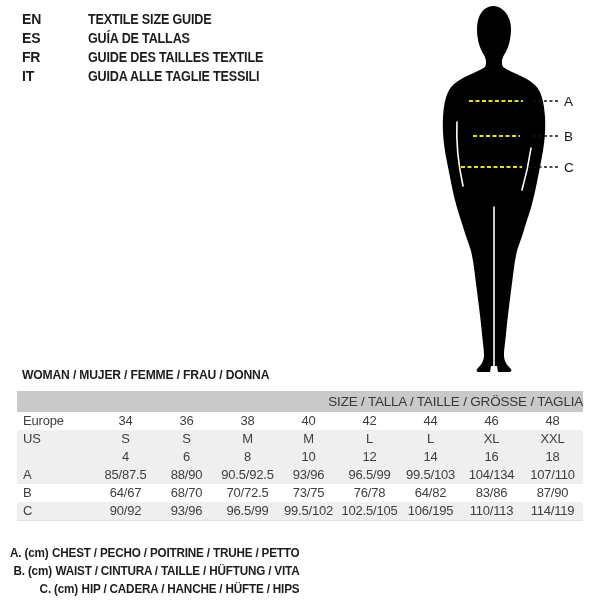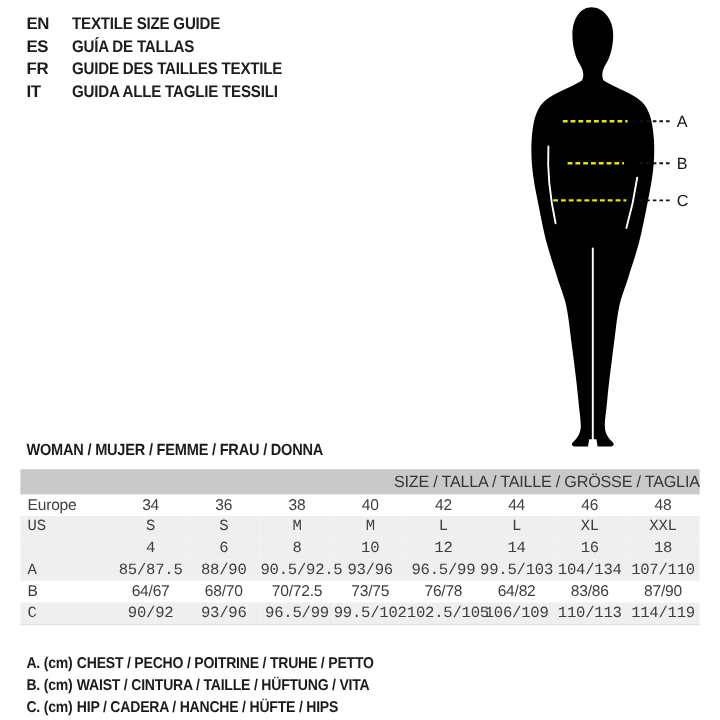--- a/index.html
+++ b/index.html
@@ -4,21 +4,21 @@
 <style>
   html,body{margin:0;padding:0;}
   body{
     width:600px;height:600px;position:relative;background:#ffffff;
     font-family:"Liberation Sans",sans-serif;color:#1c1c1c;overflow:hidden;
     letter-spacing:-0.2px;
   }
 
   
   .lang-block{position:absolute;left:22px;top:10px;}
-  .lang-row{display:flex;line-height:19px;font-size:14px;font-weight:bold;white-space:nowrap;}
+  .lang-row{display:flex;line-height:19px;font-size:14px;font-weight:bold;white-space:nowrap;gap:28px;}
   .lang-code{width:38px;flex:0 0 38px;}
   .lang-text{display:inline-block;transform:scaleX(0.9);transform-origin:0 50%;}
 
   
   .figure-wrap{position:absolute;left:415px;top:0;width:185px;height:385px;}
   .silhouette{fill:var(--silhouette_black,#000);}
   .gap-line{stroke:#ffffff;stroke-width:1.6;fill:none;stroke-linecap:round;}
   .yellow-dash{stroke:var(--accent_yellow,#e8e400);stroke-width:2;stroke-dasharray:4 2.5;fill:none;}
   .black-dash{stroke:#141414;stroke-width:1.6;stroke-dasharray:3 2.5;fill:none;}
   .marker-letter{font-family:"Liberation Sans",sans-serif;font-size:13.5px;fill:#141414;}
@@ -36,24 +36,24 @@
     font-size:13px;color:var(--table_text,#3e3e3e);
     border-bottom:1px solid #e0e0e0;
   }
   .size-table th{
     background:var(--table_header_bg,#c9c9c9);
     font-weight:normal;text-align:right;font-size:13.5px;color:#373737;
     height:21px;padding:0 0 0 6px;box-sizing:border-box;
   }
   .size-table td{height:18px;padding:0;text-align:center;line-height:18px;}
   .size-table td.lbl{text-align:left;padding-left:6px;}
-  .size-table tr.alt{background:var(--table_alt_row_bg,#efefef);font-family:Liberation Mono, monospace;}
-
-  
-  .legend{position:absolute;left:22px;top:544px;font-size:13px;font-weight:bold;}
+  .size-table tr.alt{background:var(--table_alt_row_bg,#efefef);}
+
+  
+  .legend{position:absolute;left:10px;top:544px;font-size:13px;font-weight:bold;text-align:right;}
   .legend-row{display:block;line-height:18px;white-space:nowrap;transform:scaleX(0.9);transform-origin:0 50%;}
   .legend-label{margin-right:4px;}
 </style>
 </head>
 <body>
 
 <div class="lang-block">
   <div class="lang-row">
     <span class="lang-code">EN</span>
     <span class="lang-text">TEXTILE SIZE GUIDE</span>
@@ -198,21 +198,21 @@
       <td>83/86</td>
       <td>87/90</td>
     </tr>
     <tr class="alt">
       <td class="lbl">C</td>
       <td>90/92</td>
       <td>93/96</td>
       <td>96.5/99</td>
       <td>99.5/102</td>
       <td>102.5/105</td>
-      <td>106/109</td>
+      <td>106/195</td>
       <td>110/113</td>
       <td>114/119</td>
     </tr>
   </tbody>
 </table>
 
 <div class="legend">
   <div class="legend-row">
     <span class="legend-label">A. (cm)</span><span>CHEST / PECHO / POITRINE / TRUHE / PETTO</span>
   </div>

